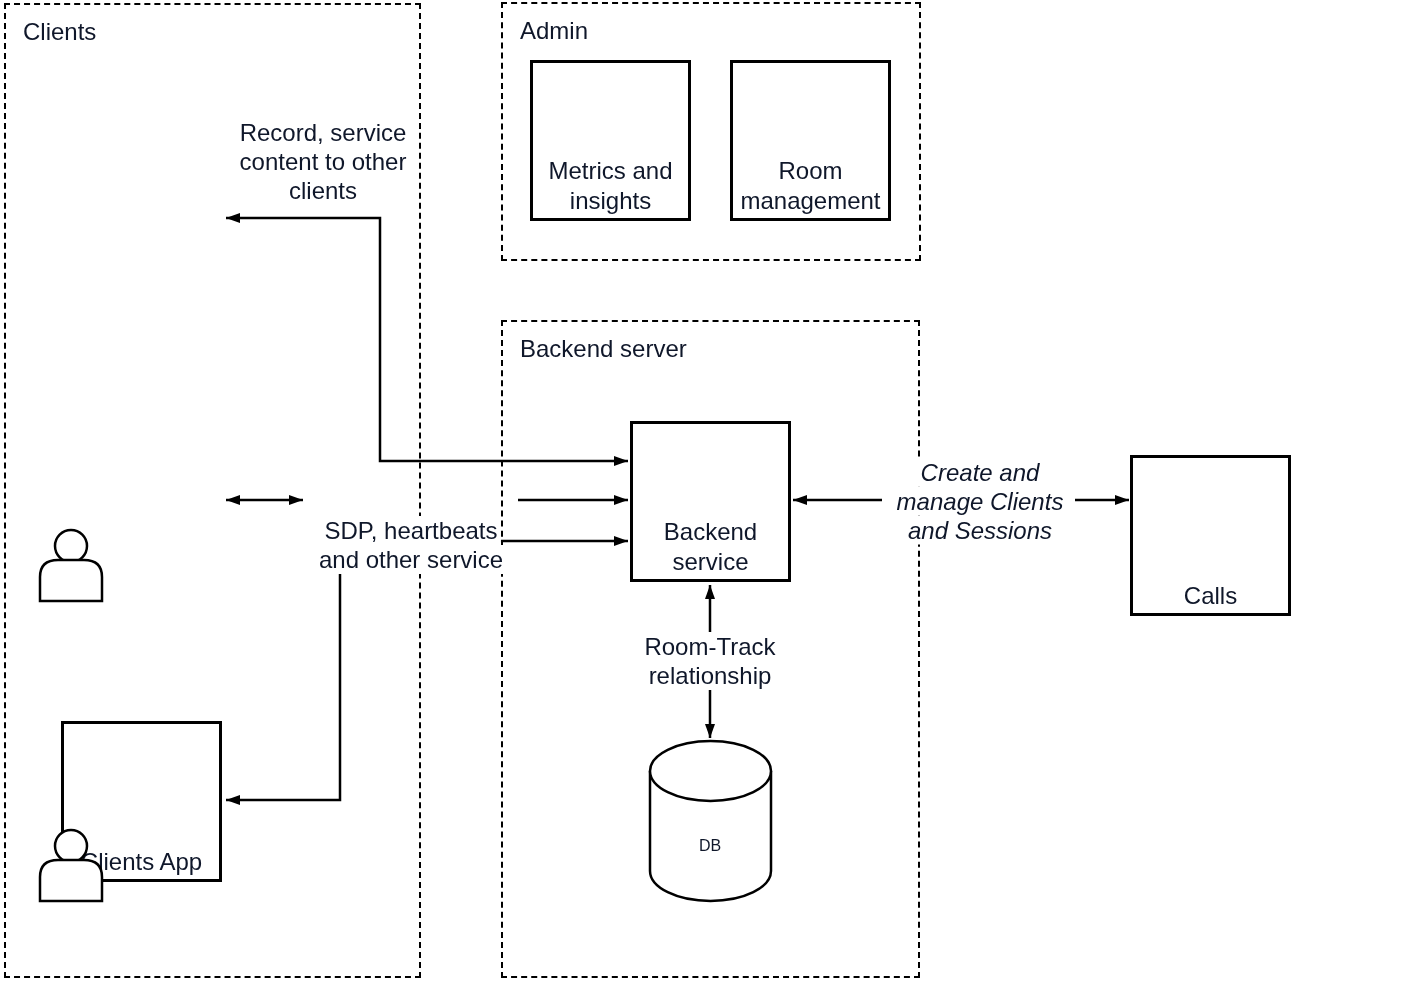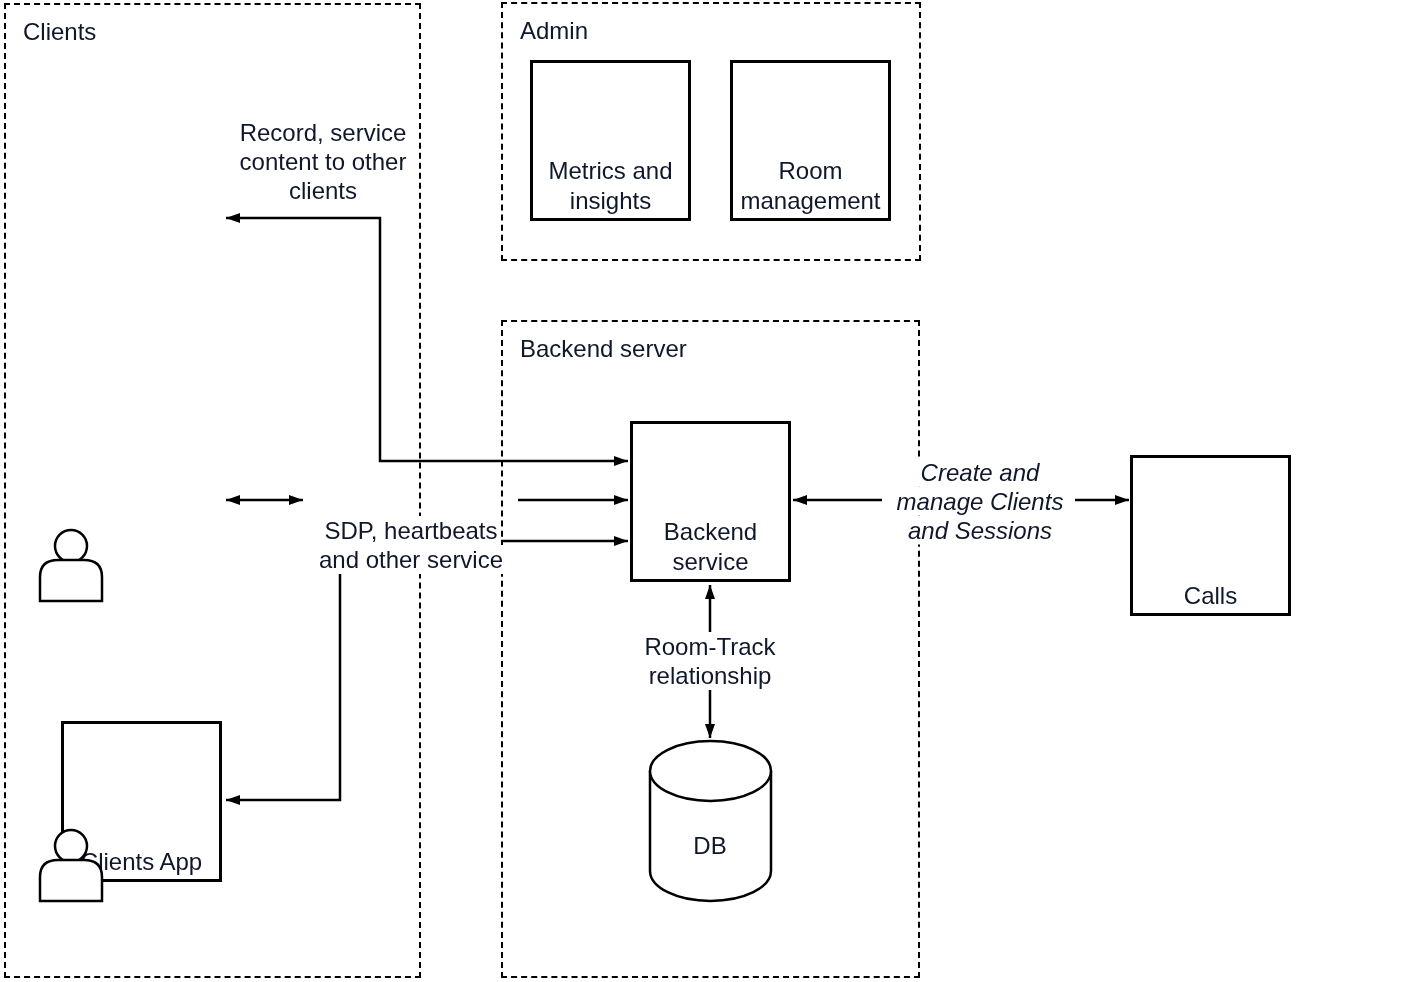--- a/index.html
+++ b/index.html
@@ -58,21 +58,21 @@
   .edge-label span {
     display: block;
     width: fit-content;
     margin: 0 auto;
     background: #ffffff;
     padding: 0 3px;
   }
   .shape-label {
     position: absolute;
     transform: translate(-50%, -50%);
-    font-size: 24px;
+    font-size: 16px;
     line-height: 29px;
     white-space: nowrap;
   }
 </style>
 </head>
 <body>
 
 <div class="canvas">
 
   <div class="container" style="left:4px; top:3px; width:417px; height:975px;">

